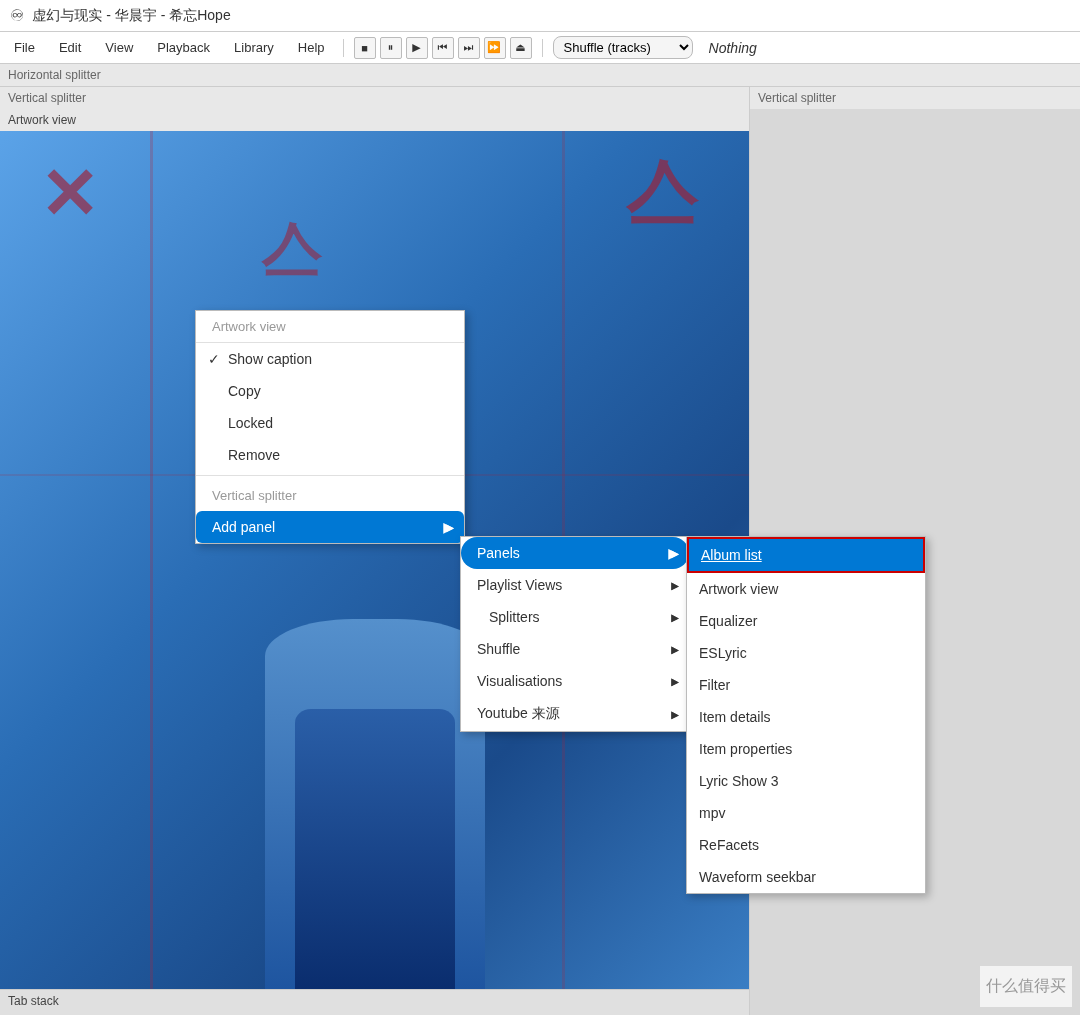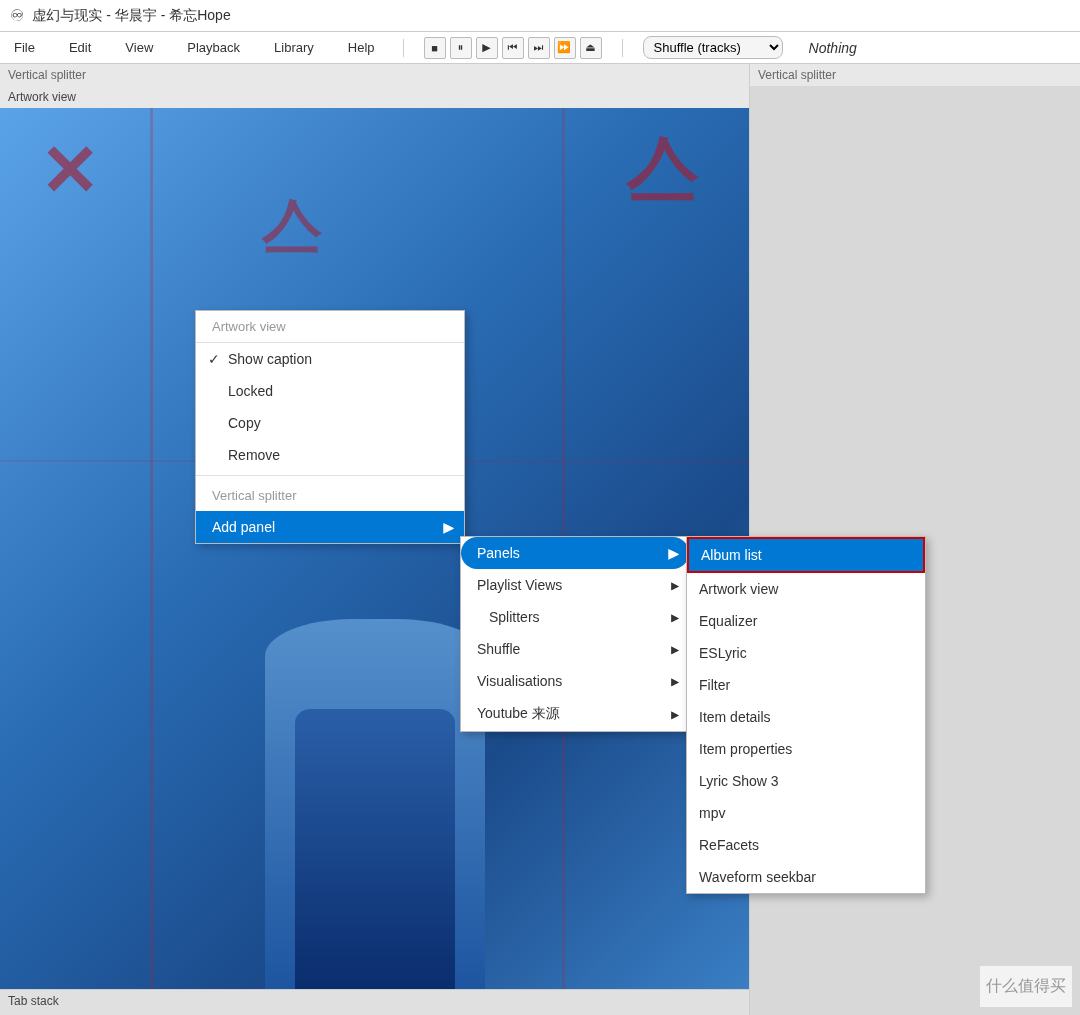--- a/index.html
+++ b/index.html
@@ -28,21 +28,21 @@
       font-size: 16px;
     }
 
     
     #menu-bar {
       background: #fff;
       border-bottom: 1px solid #ccc;
       padding: 4px 6px;
       display: flex;
       align-items: center;
-      gap: 18px;
+      gap: 8px;
     }
     .menu-item {
       padding: 3px 8px;
       cursor: pointer;
       color: #333;
       font-size: 13px;
       border-radius: 2px;
     }
 
     
@@ -256,20 +256,21 @@
       box-shadow: 3px 3px 8px rgba(0,0,0,0.25);
       z-index: 102;
       font-size: 14px;
     }
     .ctx-item-highlighted {
       background: #0078d4;
       color: #fff;
       padding: 8px 12px;
       cursor: pointer;
       border: 2px solid #cc0000;
+      text-decoration: underline;
     }
     .ctx-item-plain {
       padding: 8px 12px;
       cursor: pointer;
       color: #333;
     }
 
     
     #watermark {
       position: absolute;
@@ -314,20 +315,21 @@
 
   <select id="shuffle-select">
     <option>Shuffle (tracks)</option>
   </select>
 
   <span id="nothing-label">Nothing</span>
 </div>
 
 <div id="main-container">
 
+  <div class="splitter-h-label">Horizontal splitter</div>
 
   <div id="content-area">
 
     <div id="left-panel">
       <div class="splitter-v-label">Vertical splitter</div>
       <div class="artwork-label">Artwork view</div>
 
       <div id="artwork-area">
         <div id="artwork-bg">
           <div id="artwork-decoration">
@@ -356,31 +358,31 @@
 
   </div>
 </div>
 
 <div id="ctx-menu-1">
   <div class="ctx-header">Artwork view</div>
   <div class="ctx-item checked">
     <span>Show caption</span>
   </div>
   <div class="ctx-item">
+    <span>Copy</span>
+  </div>
+  <div class="ctx-item">
     <span>Locked</span>
-  </div>
-  <div class="ctx-item">
-    <span>Copy</span>
   </div>
   <div class="ctx-item">
     <span>Remove</span>
   </div>
   <div class="ctx-sep"></div>
   <div class="ctx-item-gray">Vertical splitter</div>
-  <div class="ctx-item blue-selected has-arrow" style="background:#0078d4; color:#fff; padding:8px 16px; position:relative;">
+  <div class="ctx-item blue-selected has-arrow" style="background:#0078d4; color:#fff; padding:8px 16px; position:relative;border-radius:6px;">
     <span>Add panel</span>
     <span style="position:absolute;right:10px;">▶</span>
   </div>
 </div>
 
 <div id="ctx-menu-2">
   <div class="ctx-item blue-selected has-arrow" style="background:#0078d4; color:#fff; padding:8px 16px; position:relative;border-radius:16px;">
     <span>Panels</span>
     <span style="position:absolute;right:10px; color:#fff;">▶</span>
   </div>

